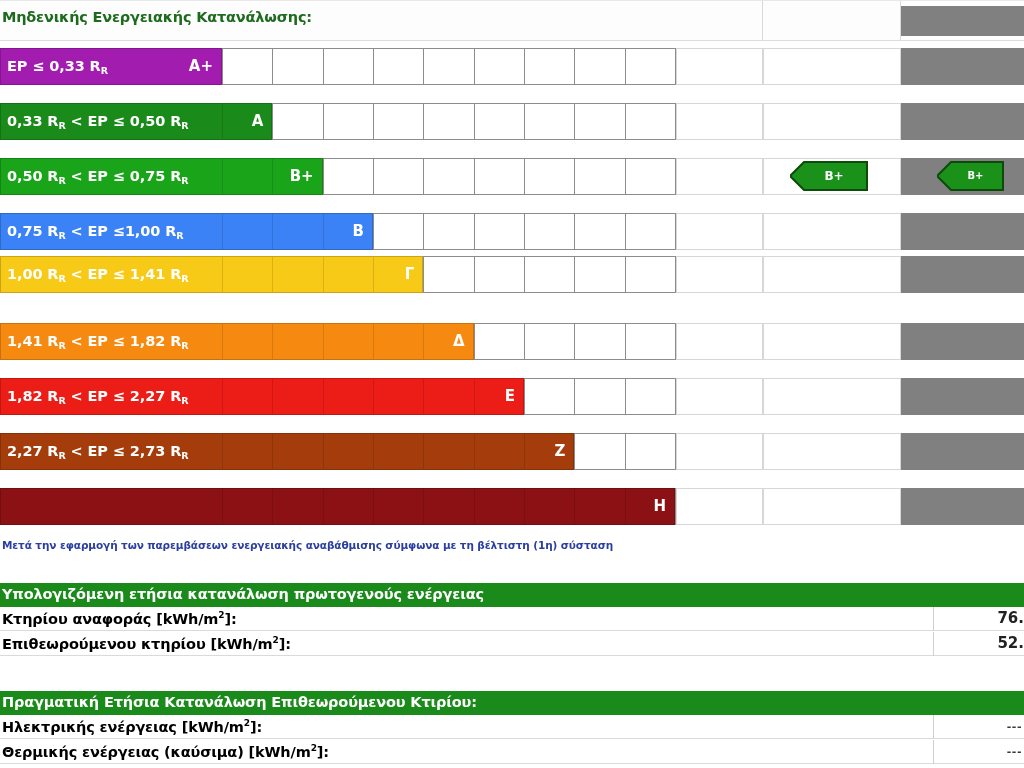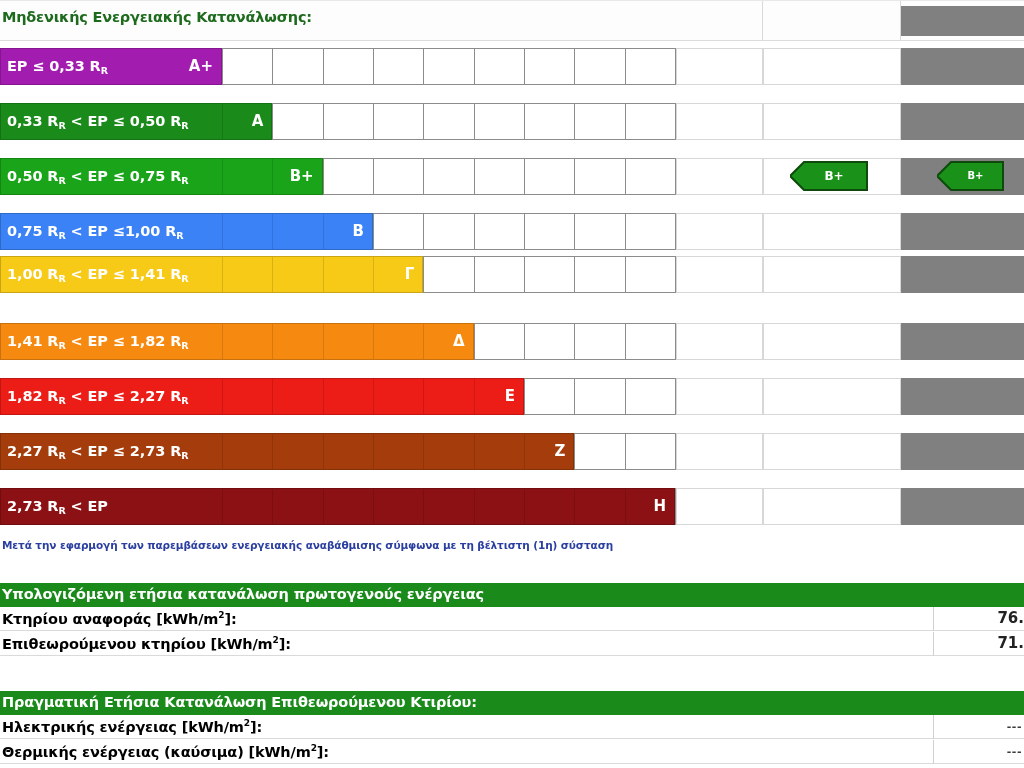--- a/index.html
+++ b/index.html
@@ -490,21 +490,20 @@
         <div class="bar" style="width: 675px; background: rgb(140, 17, 20);">
           <div class="bar-vsep" style="left: 221px;"></div>
           <div class="bar-vsep" style="left: 271.333px;"></div>
           <div class="bar-vsep" style="left: 321.667px;"></div>
           <div class="bar-vsep" style="left: 372px;"></div>
           <div class="bar-vsep" style="left: 422.333px;"></div>
           <div class="bar-vsep" style="left: 472.667px;"></div>
           <div class="bar-vsep" style="left: 523px;"></div>
           <div class="bar-vsep" style="left: 573.333px;"></div>
           <div class="bar-vsep" style="left: 623.667px;"></div>
-          <div class="bar-label">2,73 R<sub>R</sub> &lt; EP</div>
           <div class="bar-class" style="right: 8px;">H</div>
         </div>
         <div class="cellbox" style="left: 676px; width: 87px;"></div>
         <div class="cellbox" style="left: 763px; width: 138px;"></div>
         <div class="gray-block"></div>
       </div>
       <div class="arrow" style="left: 790px; top: 120px; width: 78px;">
         <svg width="78" height="30" viewBox="0 0 78 30">
           <polygon points="0,15 14,1 77,1 77,29 14,29" fill="#1a9118" stroke="#0d4a0c" stroke-width="2"></polygon>
         </svg>
@@ -527,21 +526,21 @@
         </div>
         <div class="tbl-head-gray"></div>
         <div class="tbl-row" style="top: 24px;">
           <div class="row-label">Κτηρίου αναφοράς [kWh/m<sup>2</sup>]:</div>
           <div class="cell-sep" style="left: 933px;"></div>
           <div class="row-value">76.</div>
         </div>
         <div class="tbl-row" style="top: 49px;">
           <div class="row-label">Επιθεωρούμενου κτηρίου [kWh/m<sup>2</sup>]:</div>
           <div class="cell-sep" style="left: 933px;"></div>
-          <div class="row-value">71.</div>
+          <div class="row-value">52.</div>
         </div>
       </div>
       <div class="table-block" style="top: 691px;">
         <div class="tbl-head">
           <div class="tbl-head-text">Πραγματική Ετήσια Κατανάλωση Επιθεωρούμενου Κτιρίου:</div>
         </div>
         <div class="tbl-head-gray"></div>
         <div class="tbl-row" style="top: 24px;">
           <div class="row-label">Ηλεκτρικής ενέργειας [kWh/m<sup>2</sup>]:</div>
           <div class="cell-sep" style="left: 933px;"></div>

